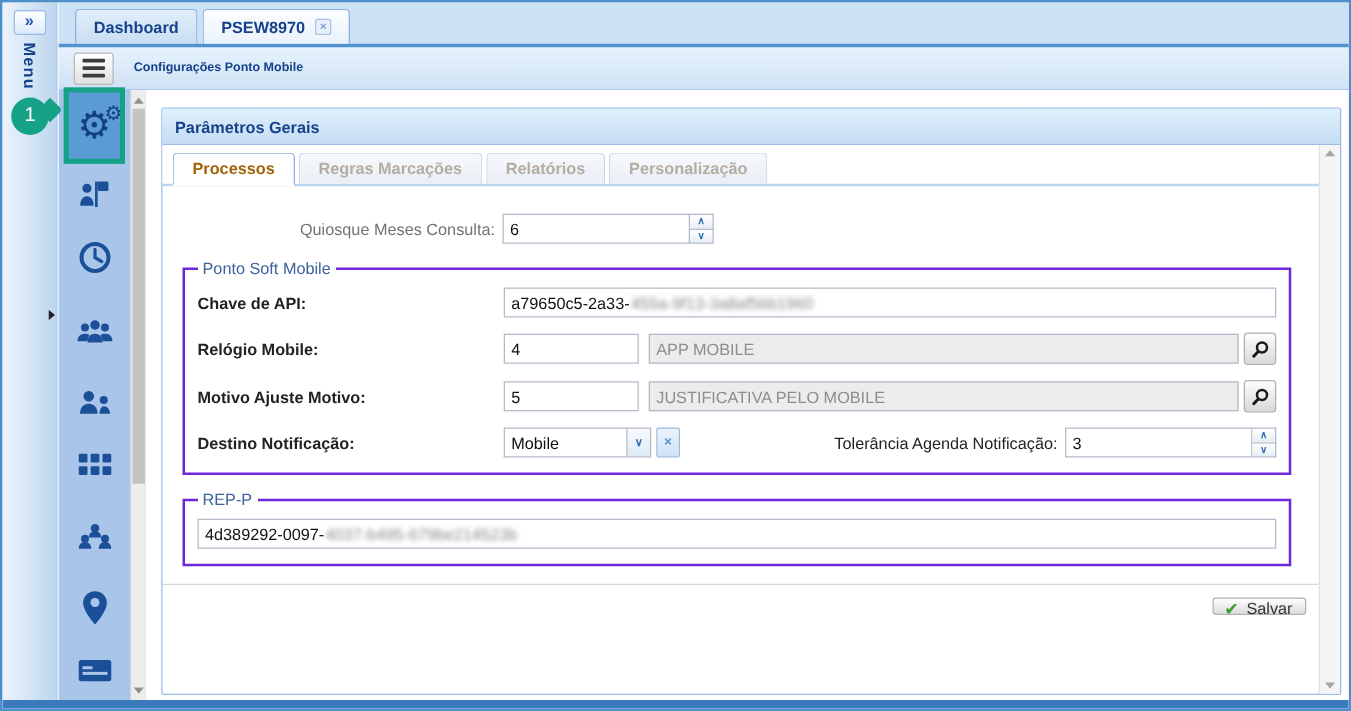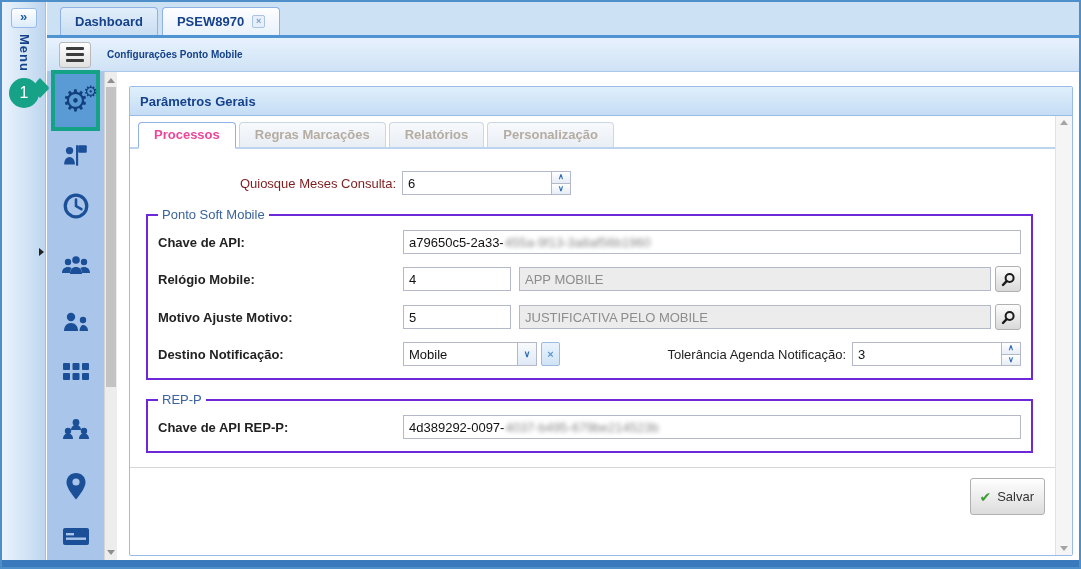--- a/index.html
+++ b/index.html
@@ -72,28 +72,28 @@
                   border-bottom:1px solid #99bbe8; display:flex; align-items:center; padding-left:10px;
                   color:#15428b; font-weight:bold; font-size:13px; }
   .panel-row { flex:1; display:flex; min-height:0; }
   .tabwrap { flex:1; display:flex; flex-direction:column; min-width:0; }
 
   .ptabs { height:33px; flex:none; padding:6px 0 0 8px; display:flex; gap:3px;
            border-bottom:2px solid #bcd4ee; background:#fff; }
   .ptab { padding:0 15px; line-height:24px; font-weight:bold; font-size:13px;
           border:1px solid #cbd7e6; border-bottom:none; border-radius:4px 4px 0 0;
           color:#b5aca2; background:linear-gradient(#f7f9fc,#e9eef5); cursor:pointer; }
-  .ptab.active { color:#ec4899; background:#fff; border-color:#8db2e3;
+  .ptab.active { color:#a16207; background:#fff; border-color:#8db2e3;
                  margin-bottom:-2px; border-bottom:2px solid #fff; }
 
   .tabbody { flex:1; display:flex; flex-direction:column; min-height:0; }
   .form { flex:1; padding-top:22px; font-size:13px; color:#222; }
 
   .frow { display:flex; align-items:center; margin-bottom:12px; }
-  .lbl { width:272px; flex:none; text-align:right; padding-right:6px; color:#7f1d1d; }
+  .lbl { width:272px; flex:none; text-align:right; padding-right:6px; color:#737373; }
   .flbl { width:245px; flex:none; padding-right:6px; color:#222;font-weight:bold; }
 
   input.txt, .fakefield { height:24px; border:1px solid #b5b8c8; background:#fff;
            font-family:"Liberation Sans",sans-serif; font-size:13px; color:#111; padding:0 5px; }
   input.txt:disabled, input.txt.dis { background:#ececec; color:#8d8d8d; }
   .fakefield { display:flex; align-items:center; overflow:hidden; white-space:nowrap; }
   .redacted { filter:blur(2.3px); color:#8a8a8a; margin-left:1px; }
 
   .spin { width:19px; height:24px; display:flex; flex-direction:column; flex:none; }
   .spin .sb { flex:1; border:1px solid #b5b8c8; border-left:none; background:linear-gradient(#ffffff,#e6edf5);
@@ -102,36 +102,36 @@
   .sb-up::before { content:"\2227"; font-weight:bold; }
   .sb-down::before { content:"\2228"; font-weight:bold; }
 
   fieldset.fs { margin:4px 22px 12px 16px; border:2px solid #6d28d9; padding:8px 10px 4px 10px; }
   fieldset.fs legend { color:#3b639c; font-size:13px; padding:0 4px; margin-left:0; }
 
   .lookup-btn { width:26px; height:26px; flex:none; margin-left:4px; border:1px solid #b0b0b0; border-radius:3px;
                 background:linear-gradient(#fdfdfd,#d9d9d9); display:flex; align-items:center; justify-content:center; cursor:pointer; }
 
   .combo { display:flex; }
-  .combo input { width:114px; border-right:none; }
+  .combo input { width:98px; border-right:none; }
   .combo-trigger { width:20px; height:24px; border:1px solid #b5b8c8; background:linear-gradient(#f7fafd,#dfeaf6);
                    color:#2e6db5; font-size:9px; line-height:22px; text-align:center; font-weight:bold; cursor:pointer; }
   .combo-trigger::before { content:"\2228"; }
   .clear-btn { width:19px; height:24px; margin-left:4px; border:1px solid #9db9dd; border-radius:2px;
                background:linear-gradient(#eaf3fc,#cfe3f6); color:#5f94d2; font-weight:bold; font-size:11px;
                line-height:22px; text-align:center; cursor:pointer; }
   .clear-btn::before { content:"\00d7"; }
 
   .tol-label { flex:1; text-align:right; padding-right:6px; color:#222; }
 
   .footer { flex:none; height:88px; border-top:1px solid #d7d7d7; padding:10px 10px 0 0;
             display:flex; justify-content:flex-end; align-items:flex-start; }
-  .save-btn { height:37px; padding:0 10px 0 8px; border:1px solid #b0b0b0; border-radius:3px;
+  .save-btn { height:14px; padding:0 10px 0 8px; border:1px solid #b0b0b0; border-radius:3px;
               background:linear-gradient(#ffffff,#dcdcdc); font-size:13px; color:#333;
-              display:flex; align-items:center; gap:6px; cursor:pointer;
+              display:flex; gap:6px; cursor:pointer;
               font-family:"Liberation Sans",sans-serif; }
   .check-icon::before { content:"\2714"; color:#3f9c35; font-size:14px; }
 
   .pscroll { width:17px; flex:none; background:#f5f5f5; border-left:1px solid #e2e2e2;
              display:flex; flex-direction:column; justify-content:space-between; align-items:center; padding:4px 0; }
 
   
   .step-badge { position:absolute; left:7px; top:76px; width:30px; height:30px; z-index:6;
                 background:#16a287; border-radius:50%; color:#fff; font-size:16px;
                 display:flex; align-items:center; justify-content:center; }
@@ -341,21 +341,20 @@
                       <span class="spin">
                         <button class="sb sb-up"></button>
                         <button class="sb sb-down"></button>
                       </span>
                     </div>
                   </fieldset>
 
                   <fieldset class="fs">
                     <legend>REP-P</legend>
                     <div class="frow" style="margin-bottom:8px">
-                      <span class="flbl">Chave de API REP-P:</span>
                       <div class="fakefield" style="flex:1">
                         <span>4d389292-0097-</span>
                         <span class="redacted">4037-b495-679be214523b</span>
                       </div>
                     </div>
                   </fieldset>
                 </div>
 
                 <div class="footer">
                   <button class="save-btn">

